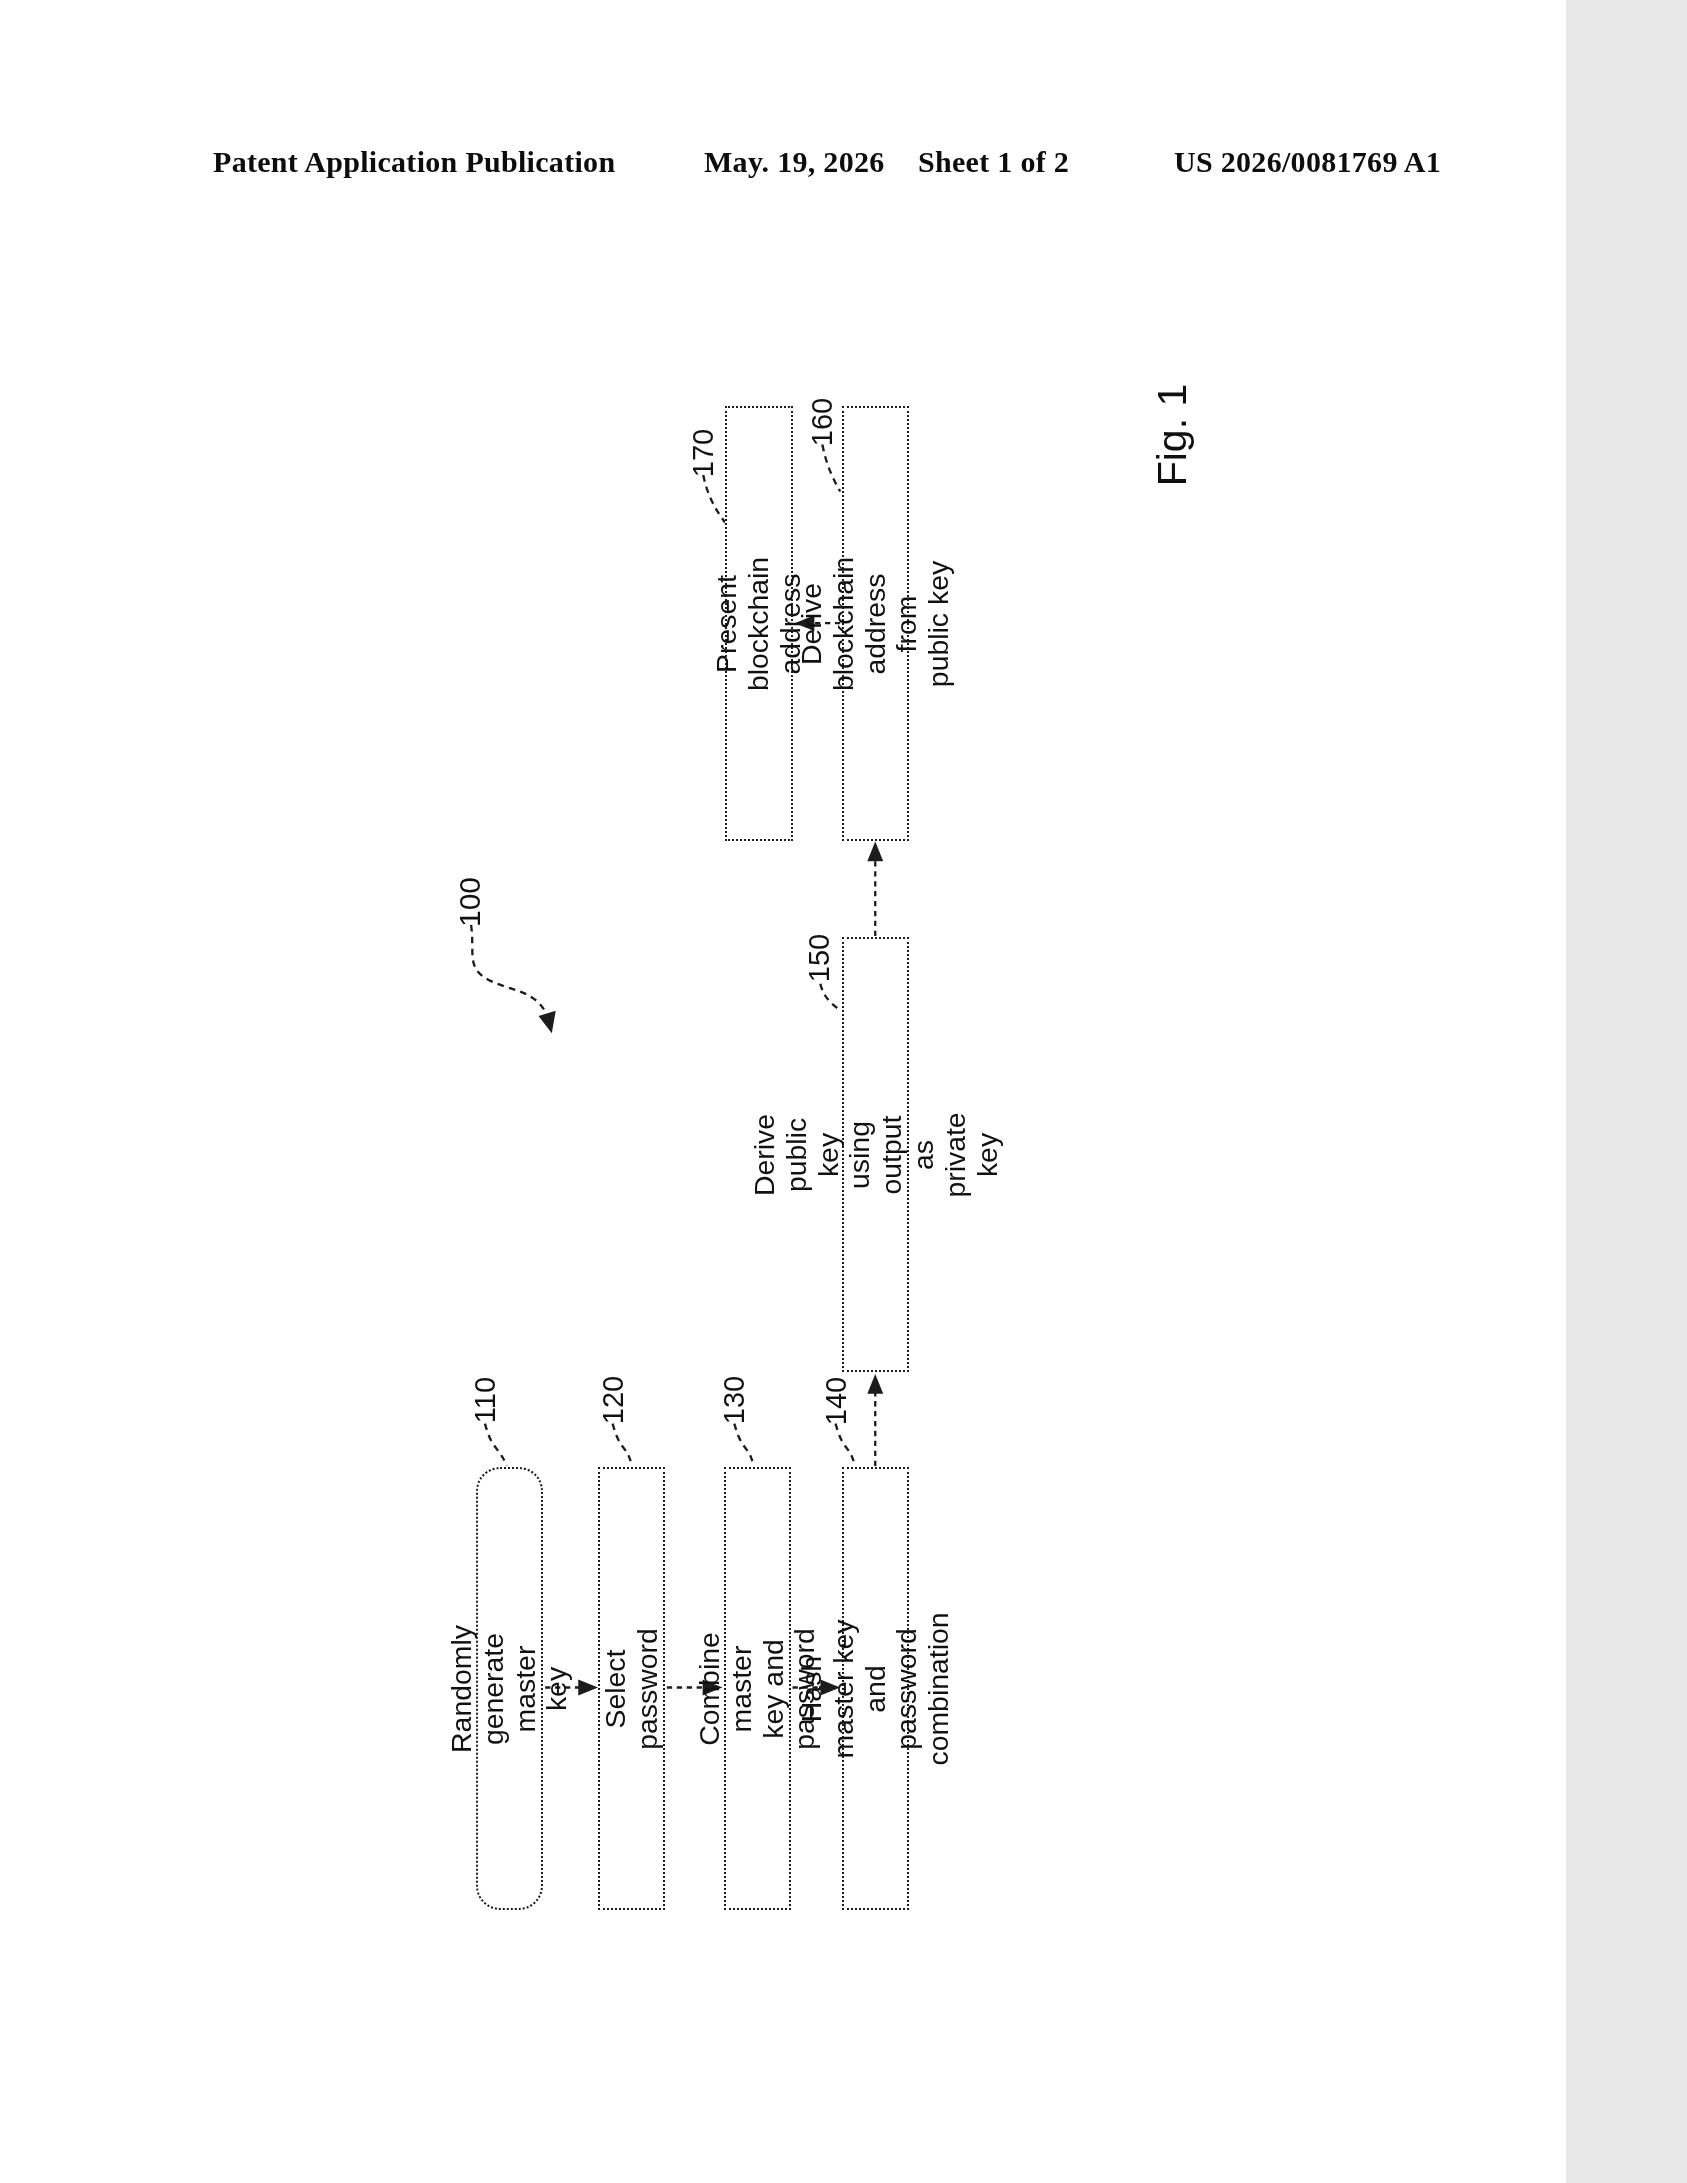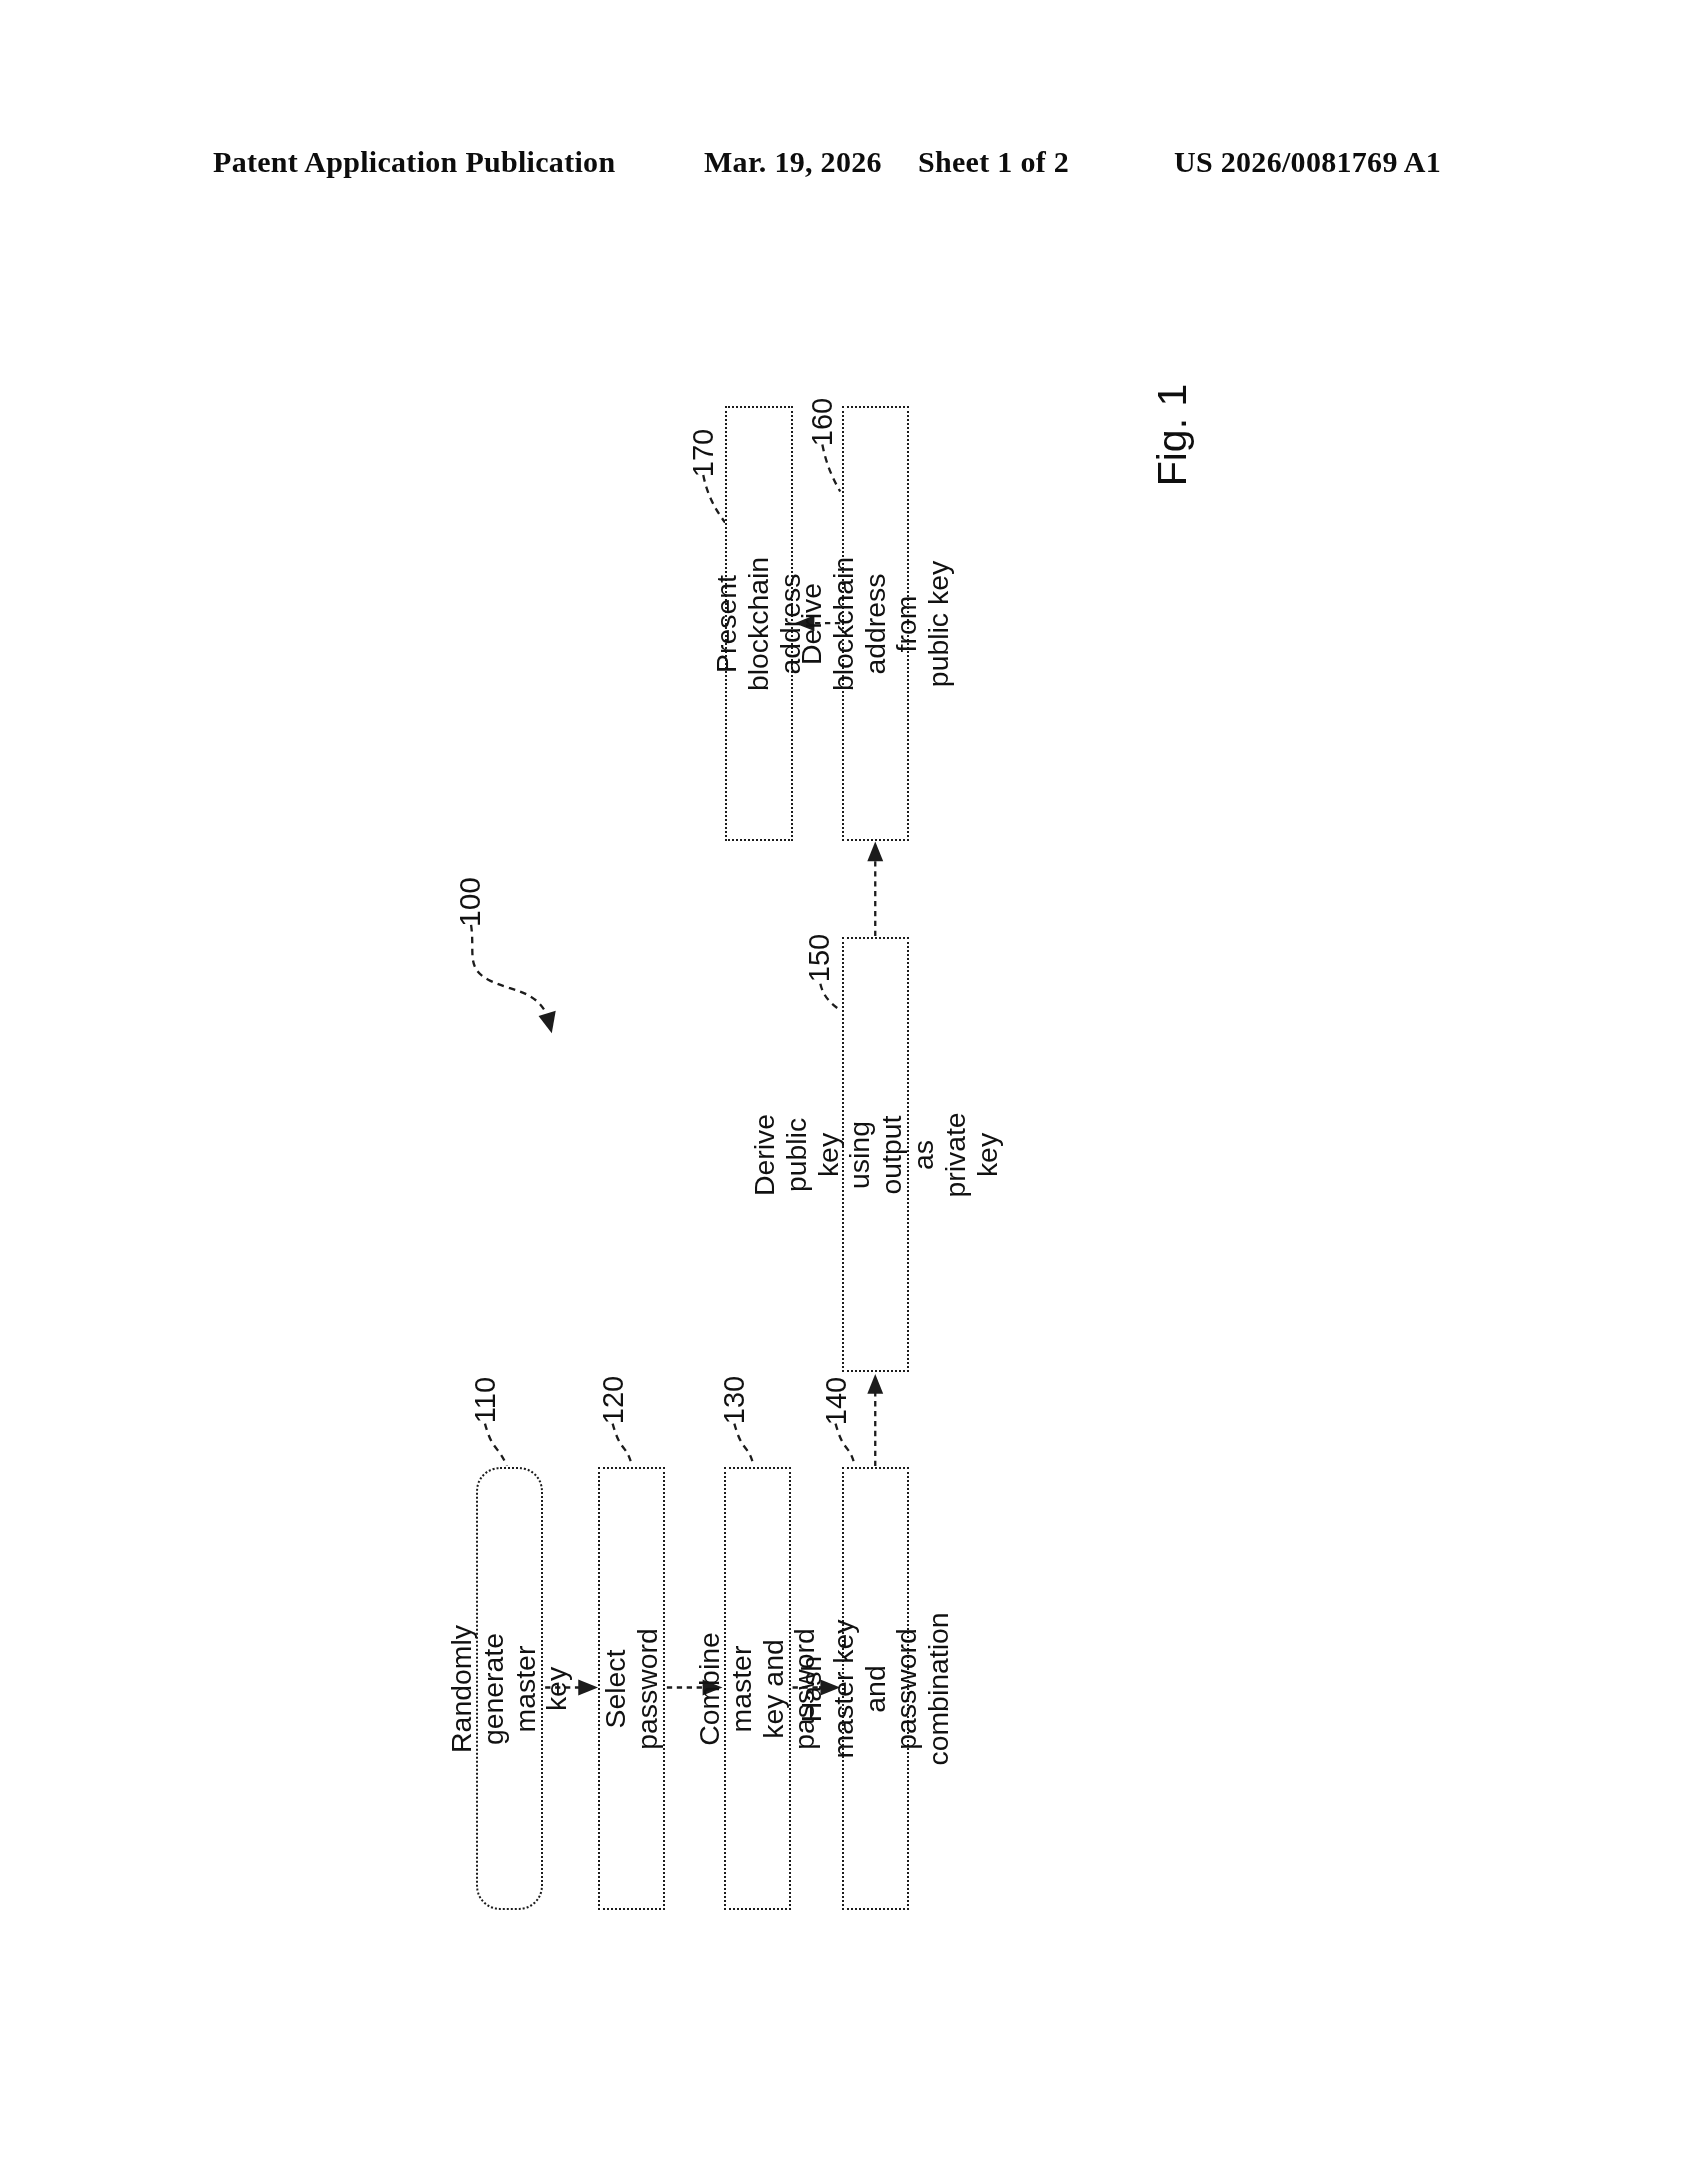--- a/index.html
+++ b/index.html
@@ -1,18 +1,18 @@
 <!DOCTYPE html>
 <html style="font-size:10.6px"><head>
 <meta charset="utf-8">
 <style>
   html, body { margin: 0; padding: 0; background: #e8e8e8; }
   .page {
     position: relative;
-    width: 1687px;
+    width: 1566px;
     height: 2183px;
     background: #ffffff;
     overflow: hidden;
     font-family: "Liberation Sans", sans-serif;
     color: #111;
   }
 
   
   .hdr {
     position: absolute;
@@ -107,21 +107,21 @@
   .dashline { stroke-dasharray: 8 7; }
   .leader   { stroke-dasharray: 10 8; }
   .wires polygon { fill: #1c1c1c; stroke: none; }
 </style>
 </head>
 <body>
 
 <div class="page">
 
   <span class="hdr hdr-pub">Patent Application Publication</span>
-  <span class="hdr hdr-date">Mar. 19, 2026</span>
+  <span class="hdr hdr-date">May. 19, 2026</span>
   <span class="hdr hdr-sheet">Sheet 1 of 2</span>
   <span class="hdr hdr-num">US 2026/0081769 A1</span>
 
   <svg class="wires" viewBox="0 0 2550 3300" xmlns="http://www.w3.org/2000/svg">
 
     <line class="dashline" x1="824" y1="2551" x2="878" y2="2551"></line>
     <polygon points="904,2551 874,2539 874,2563"></polygon>
 
     <line class="dashline" x1="1008" y1="2551" x2="1066" y2="2551"></line>
     <polygon points="1092,2551 1062,2539 1062,2563"></polygon>

